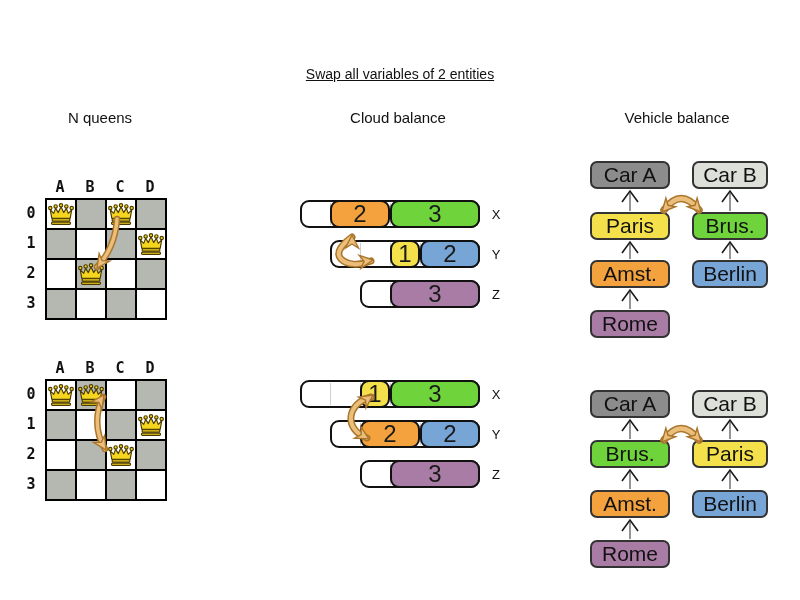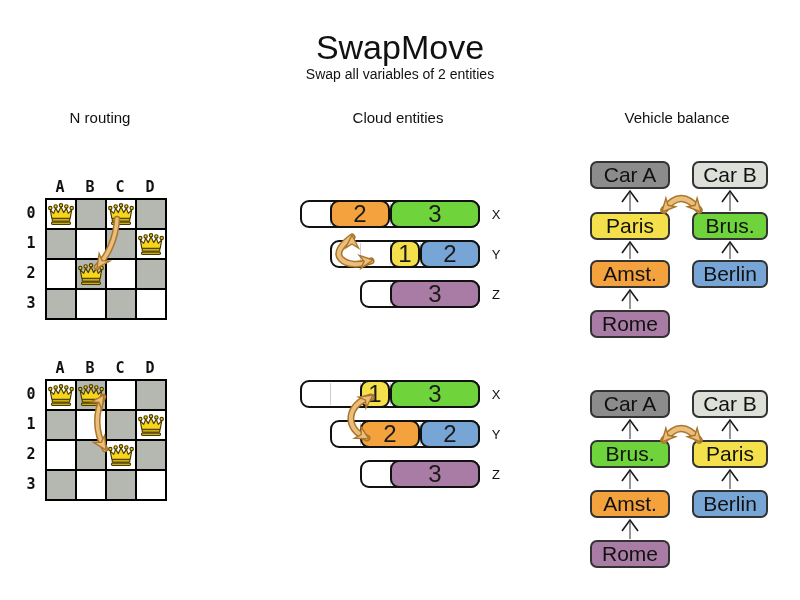--- a/index.html
+++ b/index.html
@@ -1,19 +1,19 @@
 <!DOCTYPE html>
 <html style="--crown: #f6d51f; --cell-dark: #b5b8b1;"><head>
 <meta charset="utf-8">
 <style>
   html,body{margin:0;padding:0;background:#fff;}
   .page{position:relative;width:800px;height:600px;background:#ffffff;overflow:hidden;
         font-family:"Liberation Sans",sans-serif;color:#111;}
   .title{position:absolute;left:0;right:0;top:28px;text-align:center;font-size:34px;color:#111;}
-  .subtitle{position:absolute;left:0;right:0;top:66px;text-align:center;font-size:14px;color:#111;}
+  .subtitle{position:absolute;left:0;right:0;top:66px;text-align:center;font-size:14px;color:#111;text-decoration:underline;}
   .col-header{position:absolute;top:109px;font-size:15px;text-align:center;color:#111;}
   .col-header.two-line{top:108px;line-height:19px;}
   .blabel{position:absolute;font-family:"DejaVu Sans Mono",monospace;font-weight:bold;
           font-size:15px;color:#111;text-align:center;}
   .board{position:absolute;border:1px solid #000;background:#fff;}
   .cell{position:absolute;width:30px;height:30px;border:1px solid #000;box-sizing:border-box;background:#fff;}
   .cell.dark{background:var(--cell-dark,#b5b8b1);}
   .queen{position:absolute;width:26px;height:23px;}
   .crow{position:absolute;background:#fff;border:2px solid #111;border-radius:9px;box-sizing:border-box;}
   .tick{position:absolute;top:1px;bottom:1px;width:1px;background:#cfcfcf;}
@@ -37,25 +37,24 @@
         <circle cx="17" cy="3" r="2.2"></circle>
         <circle cx="24" cy="4.5" r="2.2"></circle>
         <circle cx="31" cy="6.5" r="2.2"></circle>
         <path d="M5 20 L3 9 L7.5 13.5 L10 7 L13.5 12.5 L17 5 L20.5 12.5 L24 7 L26.5 13.5 L31 9 L29 20 Z"></path>
         <rect x="5.5" y="20.5" width="23" height="3.2" rx="1"></rect>
         <rect x="4.5" y="25" width="25" height="3" rx="1.5"></rect>
       </g>
     </symbol>
   </svg>
 
-  <div class="title">SwapMove</div>
   <div class="subtitle">Swap all variables of 2 entities</div>
 
-  <div class="col-header" style="left:15px;width:170px;">N routing</div>
-  <div class="col-header" style="left:313px;width:170px;">Cloud entities</div>
+  <div class="col-header" style="left:15px;width:170px;">N queens</div>
+  <div class="col-header" style="left:313px;width:170px;">Cloud balance</div>
   <div class="col-header two-line" style="left:592px;width:170px;">
     <div>Vehicle balance</div>
   </div>
 
   <div id="diagram">
       <div class="blabel" style="left: 45px; top: 178px; width: 30px;">A</div>
       <div class="blabel" style="left: 75px; top: 178px; width: 30px;">B</div>
       <div class="blabel" style="left: 105px; top: 178px; width: 30px;">C</div>
       <div class="blabel" style="left: 135px; top: 178px; width: 30px;">D</div>
       <div class="blabel" style="left: 20px; top: 204px; width: 22px;">0</div>

